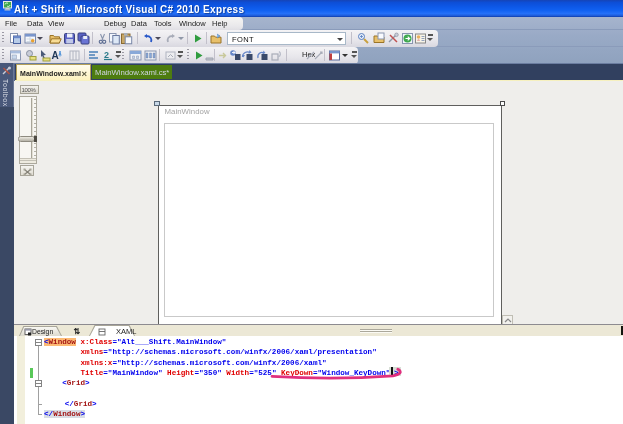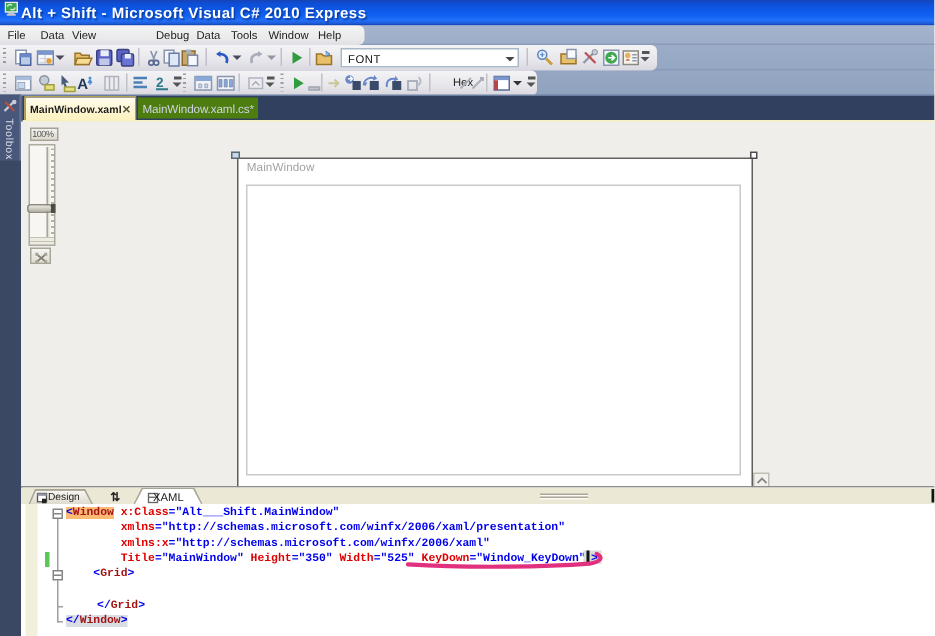--- a/index.html
+++ b/index.html
@@ -322,21 +322,21 @@
 <div class="abs" style="left:32px;top:327.5px;font-size:6.8px;color:#222;">Design</div>
 
 <div class="abs" style="left:73.5px;top:326.5px;font-size:8px;color:#222;font-weight:bold;">⇅</div>
 
 <div class="abs" style="left:89px;top:325px;width:46px;height:11px;background:#A8A598;clip-path:polygon(12% 0,88% 0,100% 100%,0 100%);"></div>
 <div class="abs" style="left:90px;top:326px;width:44px;height:10px;background:#FFFFFF;clip-path:polygon(12% 0,88% 0,100% 100%,0 100%);"></div>
 <svg class="abs" style="left:98px;top:327.5px;" width="8" height="8" viewBox="0 0 8 8">
     <rect x="1" y="1" width="6" height="6" fill="#fff" stroke="#666" stroke-width=".9"></rect>
     <path d="M1 3.5 h6" stroke="#666" stroke-width=".9"></path>
   </svg>
-<div class="abs" style="left:102px;top:327px;font-size:7.5px;color:#222;">XAML</div>
+<div class="abs" style="left:116px;top:327px;font-size:7.5px;color:#222;">XAML</div>
 
 <div class="abs" style="left:14px;top:336px;width:609px;height:88px;background:#FFFFFF;"></div>
 
 <div class="abs" style="left:17px;top:336px;width:8px;height:88px;background:#F2EFDC;"></div>
 
 <div class="abs" style="left:30px;top:368px;width:3px;height:10px;background:#59C859;"></div>
 
 <div class="abs" style="left:35px;top:339px;width:7px;height:7px;background:#FFF;border:1px solid #848484;"></div>
 <div class="abs" style="left:36px;top:342px;width:5px;height:1px;background:#848484;"></div>
 <div class="abs" style="left:38px;top:346px;width:1px;height:69px;background:#A0A0A0;"></div>

